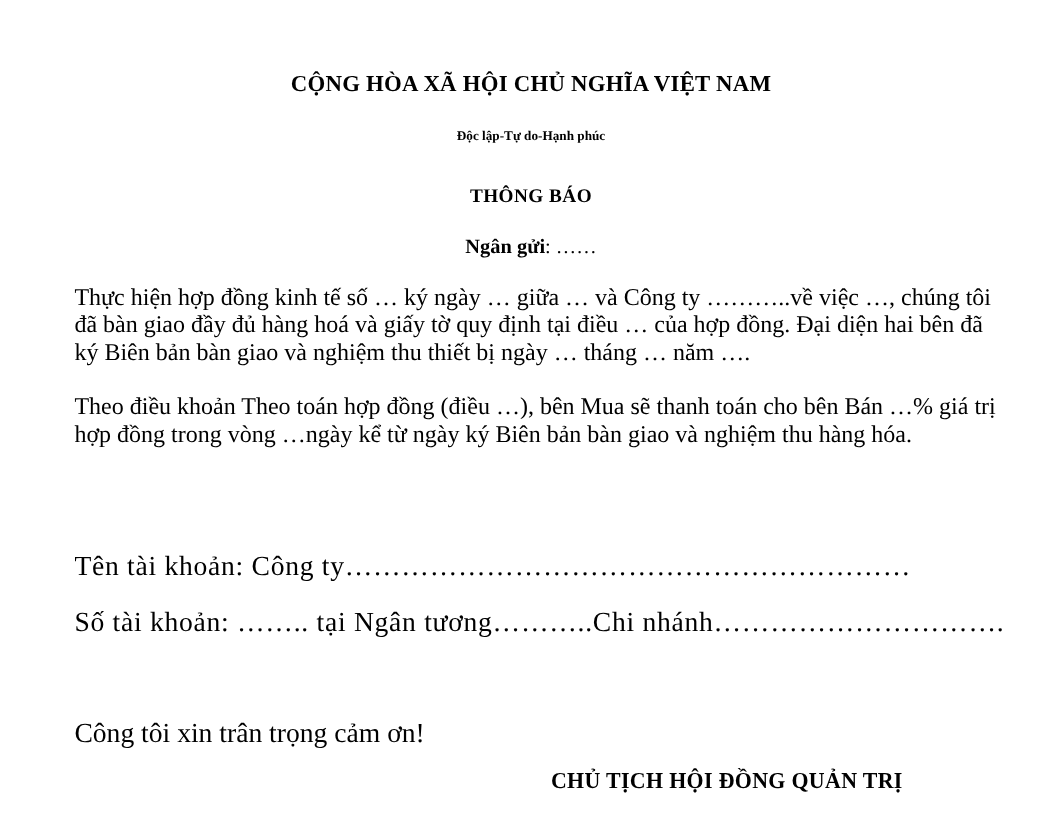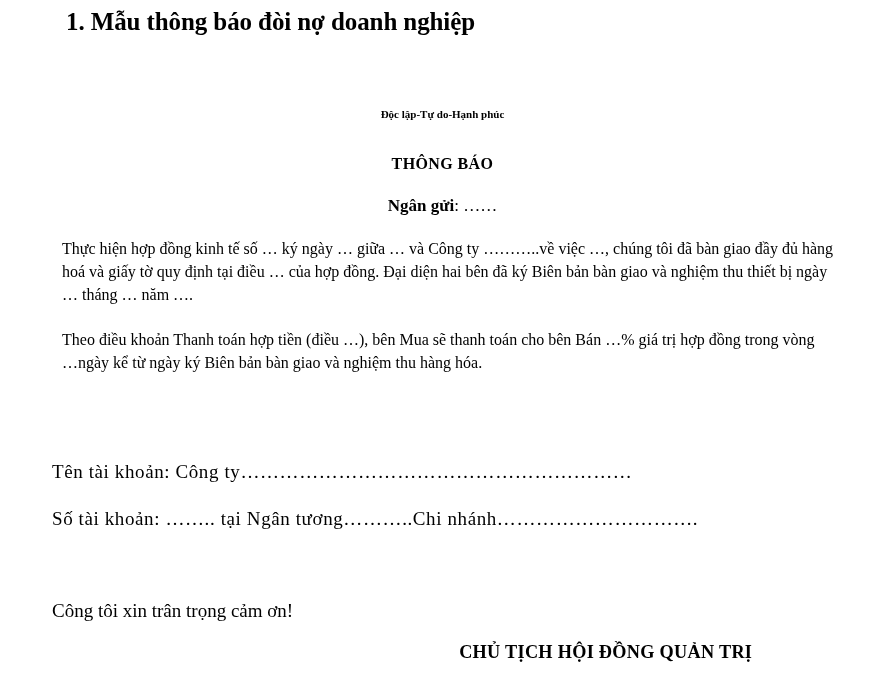--- a/index.html
+++ b/index.html
@@ -68,34 +68,34 @@
   }
   .recipient .dots {
     font-weight: normal;
   }
 
   
   .body-block {
     position: absolute;
     left: 62px;
     width: 772px;
-    font-size: 16px;
+    font-size: 20px;
     line-height: 23.2px;
     text-align: left;
   }
 
   .p1 { top: 237px; }
   .p2 { top: 328px; }
   .p3 { top: 398px; }
 
   .line-row {
     position: absolute;
-    left: 52px;
+    left: 62px;
     width: 790px;
-    font-size: 19px;
+    font-size: 23px;
     line-height: 23px;
     white-space: nowrap;
   }
 
   .acct-name   { top: 460px; }
   .acct-number { top: 507px; }
   .closing-1   { top: 553px; }
   .closing-2   { top: 599px; }
 
   .leader {
@@ -116,34 +116,34 @@
     letter-spacing: 0.3px;
     transform: scaleX(0.96);
     transform-origin: center;
   }
 </style>
 </head>
 <body>
 
 <div class="page">
 
-  <div class="doc-title">1. Mẫu thông báo đòi nợ doanh nghiệp</div>
 
+  <div class="center-block national-name">CỘNG HÒA XÃ HỘI CHỦ NGHĨA VIỆT NAM</div>
 
   <div class="center-block motto">Độc lập-Tự do-Hạnh phúc</div>
 
   <div class="center-block notice-kind">THÔNG BÁO</div>
 
   <div class="center-block recipient">
     <span class="lbl">Ngân gửi</span><span class="dots">: </span><span class="dots">……</span>
   </div>
 
   <div class="body-block p1">Thực hiện hợp đồng kinh tế số … ký ngày … giữa … và Công ty ………..về việc …, chúng tôi đã bàn giao đầy đủ hàng hoá và giấy tờ quy định tại điều … của hợp đồng. Đại diện hai bên đã ký Biên bản bàn giao và nghiệm thu thiết bị ngày … tháng … năm ….</div>
 
-  <div class="body-block p2">Theo điều khoản Thanh toán hợp tiền (điều …), bên Mua sẽ thanh toán cho bên Bán …% giá trị hợp đồng trong vòng …ngày kể từ ngày ký Biên bản bàn giao và nghiệm thu hàng hóa.</div>
+  <div class="body-block p2">Theo điều khoản Theo toán hợp đồng (điều …), bên Mua sẽ thanh toán cho bên Bán …% giá trị hợp đồng trong vòng …ngày kể từ ngày ký Biên bản bàn giao và nghiệm thu hàng hóa.</div>
 
 
   <div class="line-row acct-name leader">Tên tài khoản: Công ty……………………………………………………</div>
 
   <div class="line-row acct-number leader">Số tài khoản: …….. tại Ngân tương………..Chi nhánh………………………….</div>
 
 
   <div class="line-row closing-2">Công tôi xin trân trọng cảm ơn!</div>
 
   <div class="signature">CHỦ TỊCH HỘI ĐỒNG QUẢN TRỊ</div>

